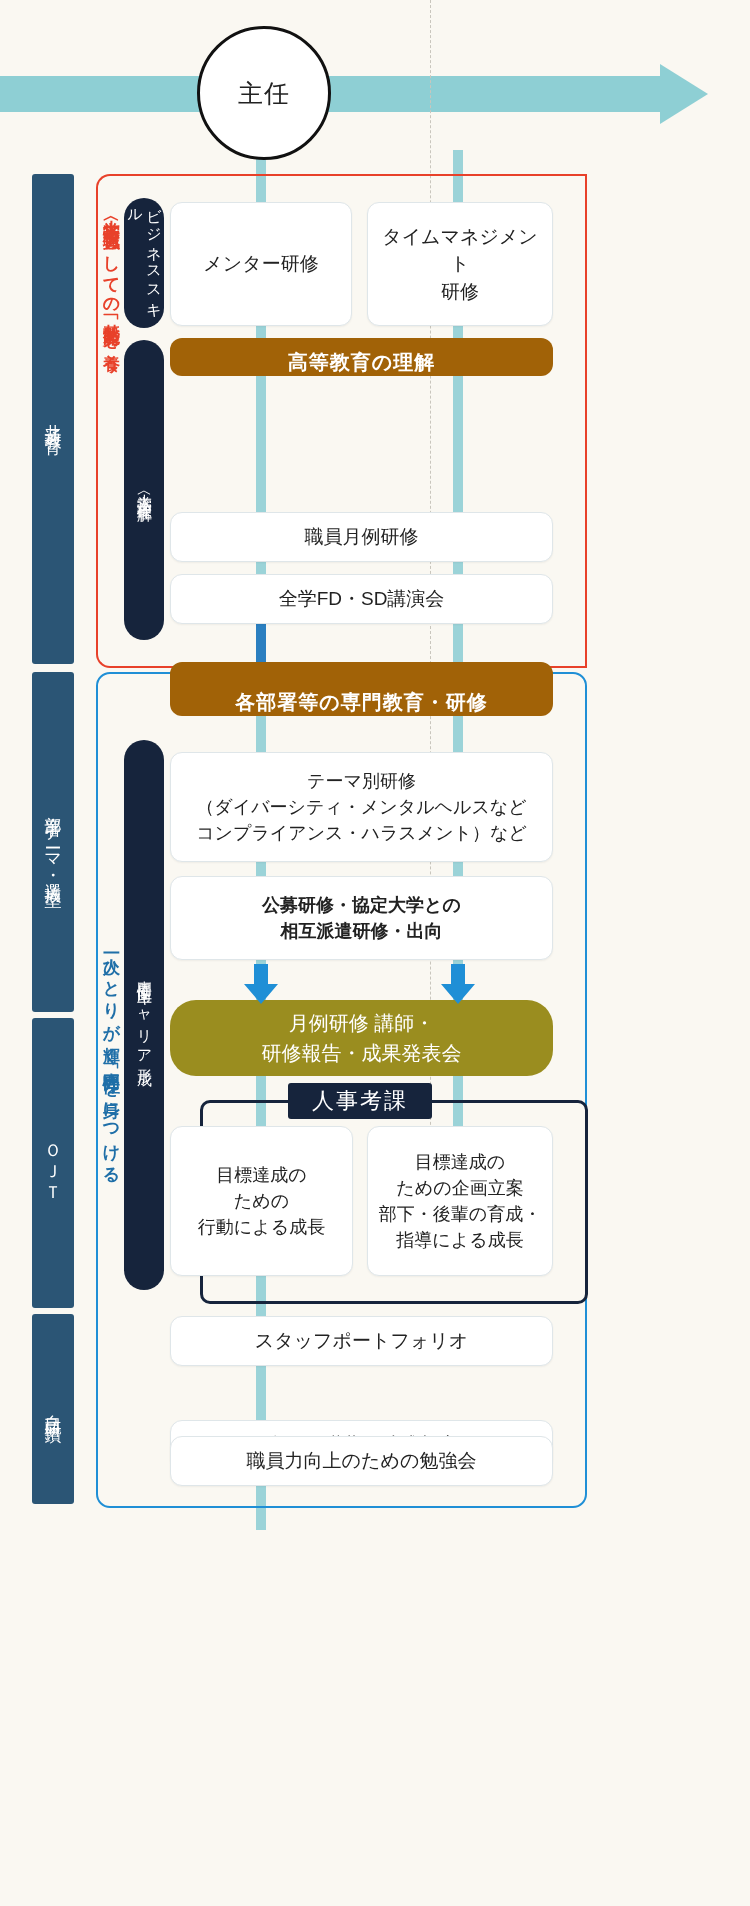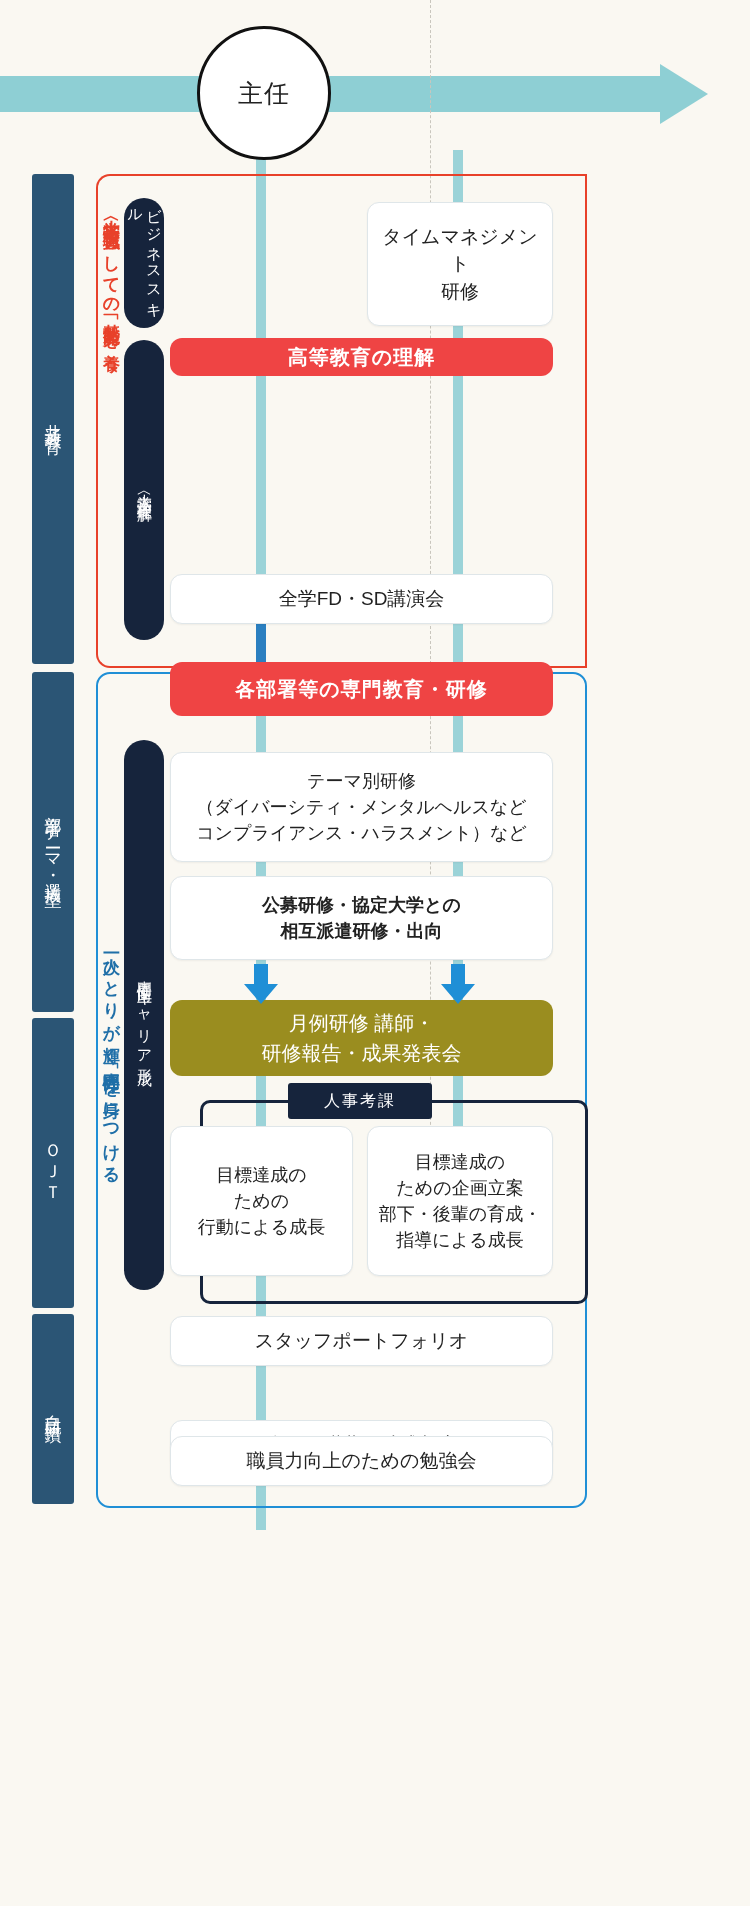--- a/index.html
+++ b/index.html
@@ -186,24 +186,24 @@
     font-size: 19px;
     line-height: 1.45;
     z-index: 3;
     padding: 20px 8px;
     box-sizing: border-box;
   }
 
   
   .teal-bar {
     position: absolute;
-    background: #ef4444;
+    background: #a16207;
     border-radius: 12px;
     display: flex;
-    align-items: center;
+    align-items: flex-end;
     justify-content: center;
     color: #ffffff;
     font-size: 20px;
     font-weight: bold;
     letter-spacing: 1px;
     z-index: 3;
   }
 
   
   .olive-bar {
@@ -240,21 +240,21 @@
   .hr-label {
     position: absolute;
     left: 288px; top: 1083px;
     width: 144px; height: 36px;
     background: #16243c;
     color: #fff;
     border-radius: 3px;
     display: flex;
     align-items: center;
     justify-content: center;
-    font-size: 16px;
+    font-size: 22px;
     letter-spacing: 2px;
     z-index: 6;
   }
   .nowrap { white-space: pre-line; }
 </style>
 </head>
 <body>
 
 <div class="stage">
 
@@ -293,32 +293,38 @@
   <div class="vpill vpill-1">
     <span>ビジネススキル</span>
   </div>
   <div class="vpill vpill-2">
     <span>大学〈学校〉理解</span>
   </div>
   <div class="vpill vpill-3">
     <span>専門性向上・キャリア形成</span>
   </div>
 
+  <div class="card" style="left:170px; top:202px; width:182px; height:124px;">
+    <span class="nowrap">メンター研修</span>
+  </div>
 
   <div class="card" style="left:367px; top:202px; width:186px; height:124px;">
     <span class="nowrap">タイムマネジメント
 研修</span>
   </div>
 
   <div class="teal-bar" style="left:170px; top:338px; width:383px; height:38px;">
     <span>高等教育の理解</span>
   </div>
 
 
 
+  <div class="card" style="left:170px; top:512px; width:383px; height:50px;">
+    <span>職員月例研修</span>
+  </div>
 
   <div class="card" style="left:170px; top:574px; width:383px; height:50px;">
     <span>全学FD・SD講演会</span>
   </div>
 
   <div class="teal-bar" style="left:170px; top:662px; width:383px; height:54px;">
     <span>各部署等の専門教育・研修</span>
   </div>
 
   <div class="card" style="left:170px; top:752px; width:383px; height:110px; font-size:18px;">
@@ -332,21 +338,21 @@
 相互派遣研修・出向</span>
   </div>
 
   <svg class="down-arrow" style="left:244px; top:964px;" viewBox="0 0 34 40">
     <polygon points="10,0 24,0 24,20 34,20 17,40 0,20 10,20" fill="#1f8fd6"></polygon>
   </svg>
   <svg class="down-arrow" style="left:441px; top:964px;" viewBox="0 0 34 40">
     <polygon points="10,0 24,0 24,20 34,20 17,40 0,20 10,20" fill="#1f8fd6"></polygon>
   </svg>
 
-  <div class="olive-bar" style="left:170px; top:1000px; width:383px; height:76px;">
+  <div class="olive-bar" style="left:170px; top:1000px; width:383px; height:76px;border-radius:26px;">
     <span>月例研修 講師・</span>
     <span>研修報告・成果発表会</span>
   </div>
 
   <div class="hr-frame"></div>
   <div class="hr-label">
     <span>人事考課</span>
   </div>
 
   <div class="card" style="left:170px; top:1126px; width:183px; height:150px; font-size:18px;">

